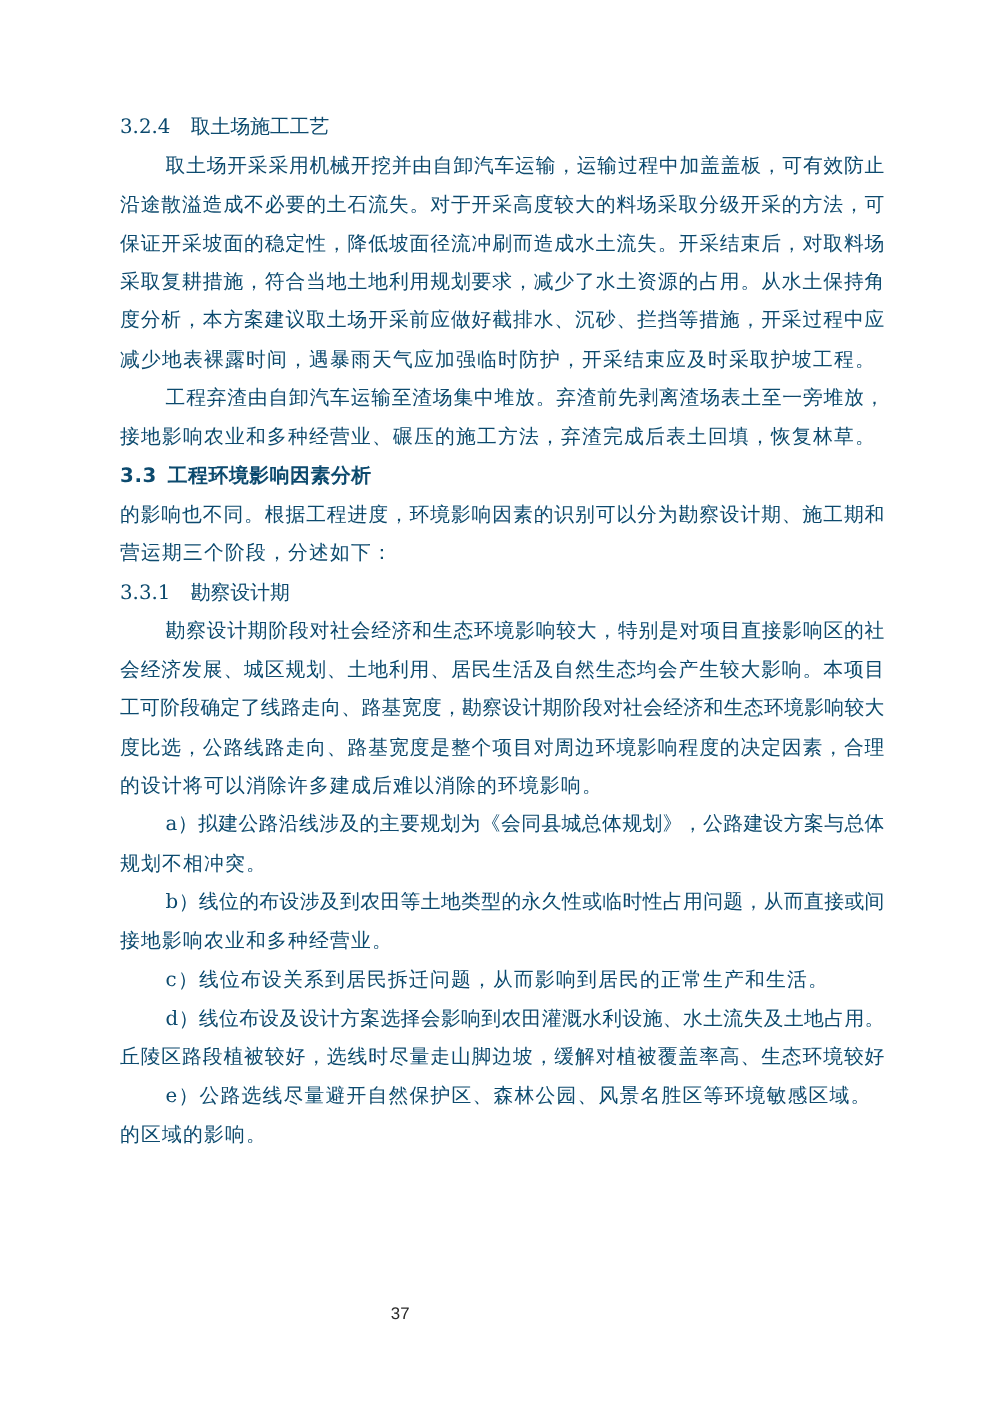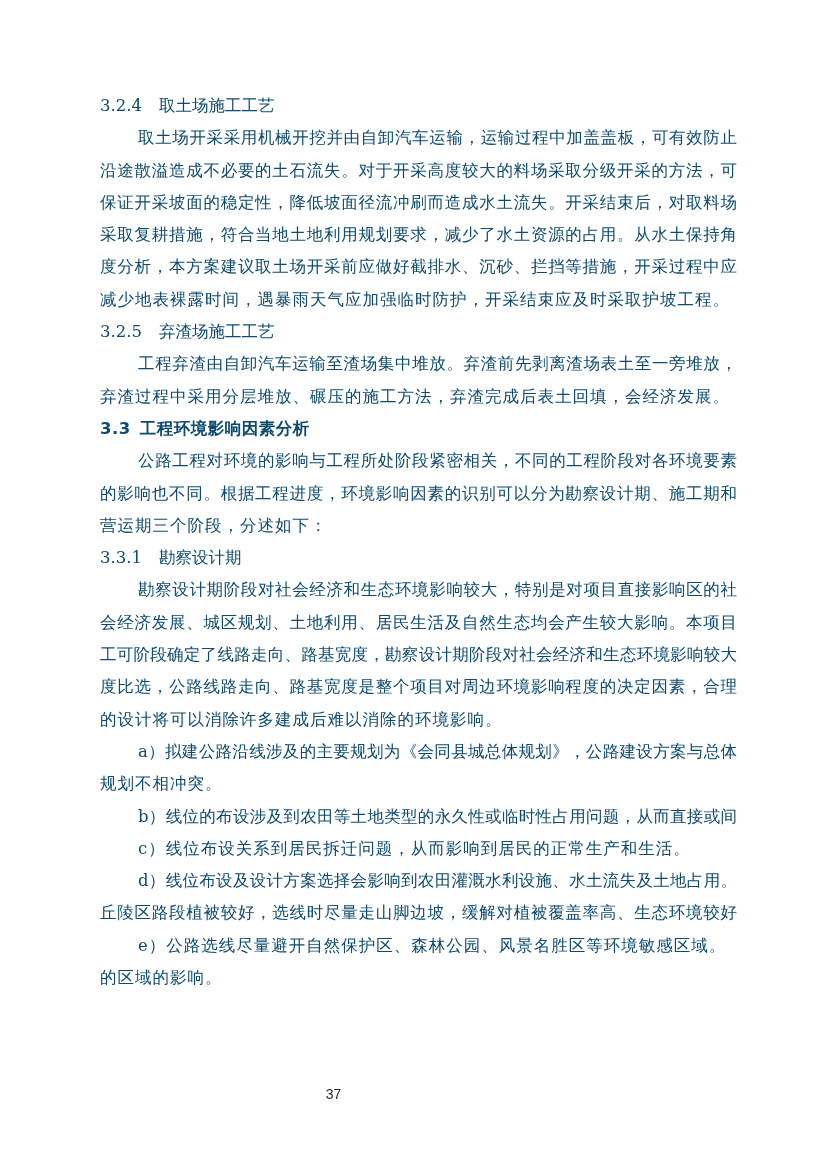--- a/index.html
+++ b/index.html
@@ -75,49 +75,46 @@
     <span class="num">3.2.4</span><span>取土场施工工艺</span>
   </div>
 
   <div class="line body-line full indent">取土场开采采用机械开挖并由自卸汽车运输，运输过程中加盖盖板，可有效防止</div>
   <div class="line body-line full">沿途散溢造成不必要的土石流失。对于开采高度较大的料场采取分级开采的方法，可</div>
   <div class="line body-line full">保证开采坡面的稳定性，降低坡面径流冲刷而造成水土流失。开采结束后，对取料场</div>
   <div class="line body-line full">采取复耕措施，符合当地土地利用规划要求，减少了水土资源的占用。从水土保持角</div>
   <div class="line body-line full">度分析，本方案建议取土场开采前应做好截排水、沉砂、拦挡等措施，开采过程中应</div>
   <div class="line body-line end">减少地表裸露时间，遇暴雨天气应加强临时防护，开采结束应及时采取护坡工程。</div>
 
-  <div class="line h3">
-    <span class="num">3.2.5</span><span>弃渣场施工工艺</span>
-  </div>
 
   <div class="line body-line full indent">工程弃渣由自卸汽车运输至渣场集中堆放。弃渣前先剥离渣场表土至一旁堆放，</div>
-  <div class="line body-line end">弃渣过程中采用分层堆放、碾压的施工方法，弃渣完成后表土回填，会经济发展。</div>
+  <div class="line body-line end">接地影响农业和多种经营业、碾压的施工方法，弃渣完成后表土回填，恢复林草。</div>
 
   <div class="line h2">
     <span class="num">3.3</span><span>工程环境影响因素分析</span>
   </div>
 
-  <div class="line body-line full indent">公路工程对环境的影响与工程所处阶段紧密相关，不同的工程阶段对各环境要素</div>
   <div class="line body-line full">的影响也不同。根据工程进度，环境影响因素的识别可以分为勘察设计期、施工期和</div>
   <div class="line body-line end">营运期三个阶段，分述如下：</div>
 
   <div class="line h3">
     <span class="num">3.3.1</span><span>勘察设计期</span>
   </div>
 
   <div class="line body-line full indent">勘察设计期阶段对社会经济和生态环境影响较大，特别是对项目直接影响区的社</div>
   <div class="line body-line full">会经济发展、城区规划、土地利用、居民生活及自然生态均会产生较大影响。本项目</div>
   <div class="line body-line full">工可阶段确定了线路走向、路基宽度，勘察设计期阶段对社会经济和生态环境影响较大</div>
   <div class="line body-line full">度比选，公路线路走向、路基宽度是整个项目对周边环境影响程度的决定因素，合理</div>
   <div class="line body-line end">的设计将可以消除许多建成后难以消除的环境影响。</div>
 
   <div class="line body-line full indent">a）拟建公路沿线涉及的主要规划为《会同县城总体规划》，公路建设方案与总体</div>
   <div class="line body-line end">规划不相冲突。</div>
 
   <div class="line body-line full indent">b）线位的布设涉及到农田等土地类型的永久性或临时性占用问题，从而直接或间</div>
+  <div class="line body-line end">接地影响农业和多种经营业。</div>
 
   <div class="line body-line end indent">c）线位布设关系到居民拆迁问题，从而影响到居民的正常生产和生活。</div>
 
   <div class="line body-line full indent">d）线位布设及设计方案选择会影响到农田灌溉水利设施、水土流失及土地占用。</div>
   <div class="line body-line full">丘陵区路段植被较好，选线时尽量走山脚边坡，缓解对植被覆盖率高、生态环境较好</div>
   <div class="line body-line end indent">e）公路选线尽量避开自然保护区、森林公园、风景名胜区等环境敏感区域。</div>
 
   <div class="line body-line end">的区域的影响。</div>
 
 </div>

